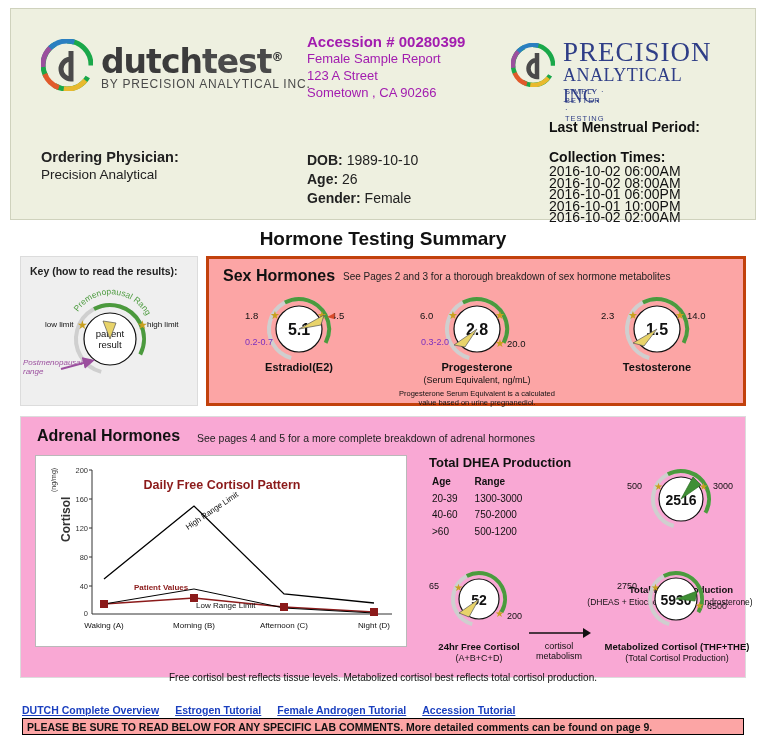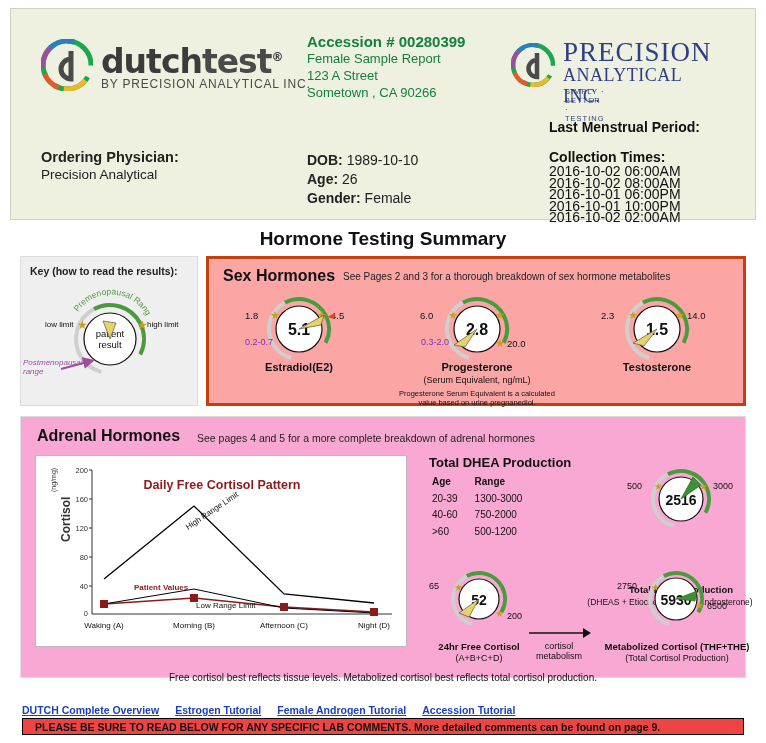--- a/index.html
+++ b/index.html
@@ -27,21 +27,21 @@
   }
   .logo-dutch .test { color:#4a4a4a; }
   .logo-reg { font-size:12px; vertical-align:super; }
   .logo-sub {
     font-size:12px; color:#4a4a4a; letter-spacing:0.8px; margin-top:-4px;
     font-family:"Liberation Sans", sans-serif;
   }
 
   .accession {
     position:absolute; left:296px; top:24px; width:230px;
-    font-size:14.5px; color:#15803d;
+    font-size:14.5px; color:#a21caf;
   }
   .accession .acc-line { font-weight:bold; font-size:15px; }
   .accession .addr { font-size:13px; line-height:16px; margin-top:1px; }
 
   .pa-logo { position:absolute; left:500px; top:30px; }
   .pa-mark { position:absolute; left:0; top:4px; width:44px; height:44px; }
   .pa-name {
     position:absolute; left:52px; top:0px;
     font-family:"Liberation Serif", serif;
     font-size:27px; color:#2f3e87; letter-spacing:1px; line-height:26px;
@@ -158,23 +158,23 @@
   }
 
   
   .vid-note { position:absolute; left:22px; top:692px; font-size:10.5px; color:#111; }
   .vid-links { position:absolute; left:22px; top:704px; font-size:10.5px; font-weight:bold; }
   .vid-links a {
     color:#1a3fbf; text-decoration:underline; margin-right:16px;
   }
   .comment-bar {
     position:absolute; left:22px; top:718px; width:722px; height:17px;
-    border:1px solid #000; background:#ef4444;
+    border:1px solid #000; background:#fca5a5;
     font-size:10.5px; font-weight:bold; color:#111;
-    display:flex; align-items:center; padding-left:12px;
+    display:flex; align-items:center; padding-left:4px;
   }
 
   
   .g-val { font-size:16px; font-weight:bold; fill:#111; }
   .g-min, .g-max { font-size:9.5px; fill:#111; }
   .g-range { font-size:9px; fill:#7b2fbe; }
   .g-name { font-size:11px; font-weight:bold; fill:#111; }
   svg text { font-family:"Liberation Sans", sans-serif; }
 </style>
 </head>

